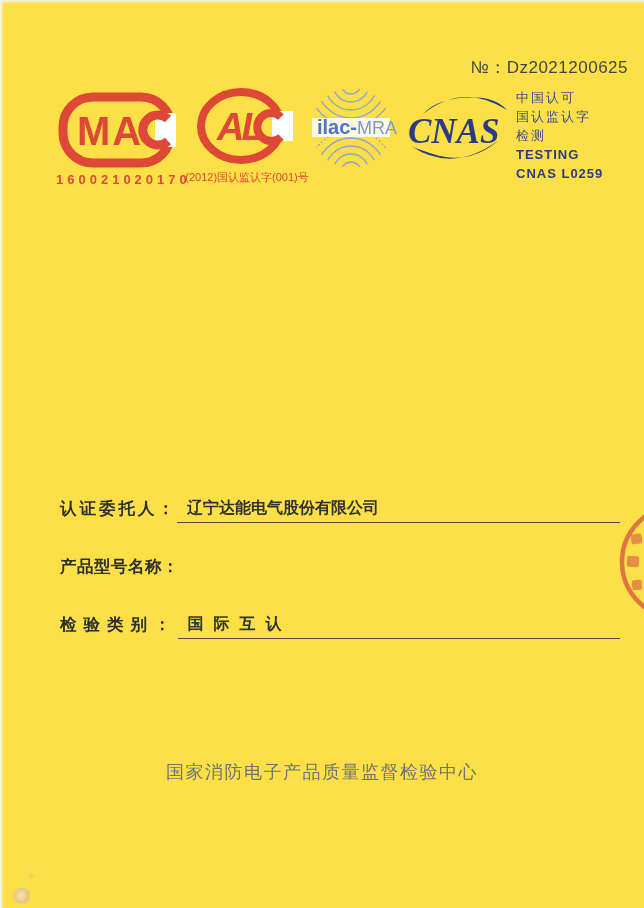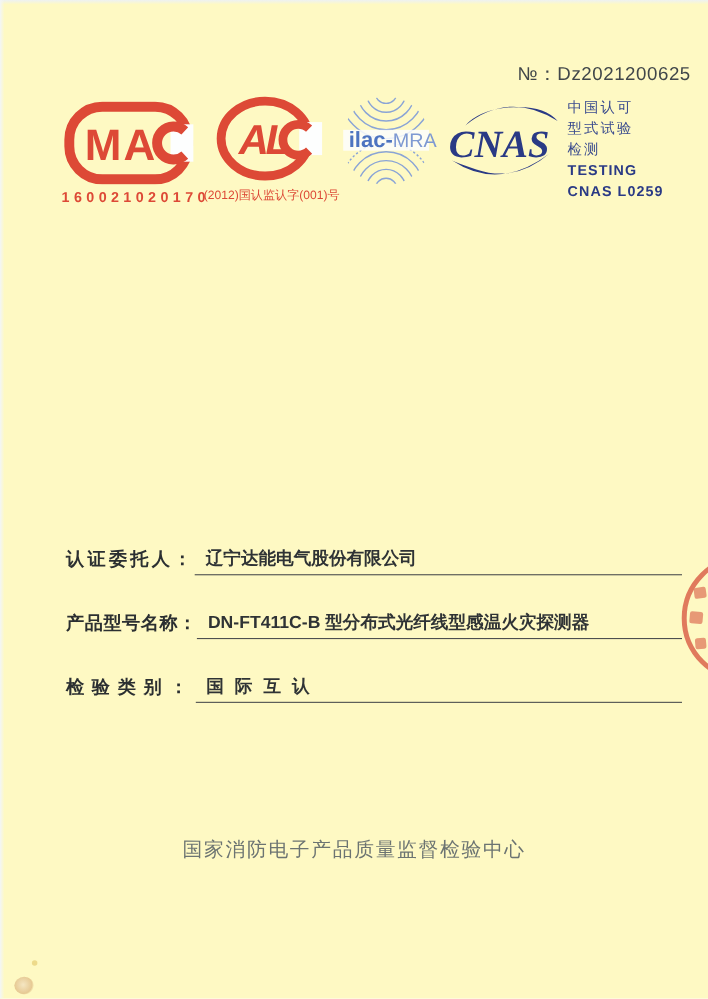--- a/index.html
+++ b/index.html
@@ -1,19 +1,19 @@
 <!DOCTYPE html>
 <html><head>
 <meta charset="utf-8">
 <style>
   * { margin:0; padding:0; box-sizing:border-box; }
   html,body { background:#ffffff; }
   body { font-family:"Liberation Sans", sans-serif; }
   .page {
-    position:relative; width:644px; height:908px; background:#fef9c3;
+    position:relative; width:644px; height:908px; background:#fde047;
     overflow:hidden; margin:0 auto;
   }
   .scan-edge-top { position:absolute; left:0; top:0; width:644px; height:4px;
     background:linear-gradient(#eef2f2, rgba(255,255,255,0)); }
   .scan-edge-left { position:absolute; left:0; top:0; width:4px; height:908px;
     background:linear-gradient(90deg,#f3f6f6, rgba(255,255,255,0)); }
 
   
   .report-no { position:absolute; top:56px; right:16px; font-size:17px;
     color:#41474a; letter-spacing:0.5px; }
@@ -122,36 +122,35 @@
 
     <div class="cnas">
       <svg width="104" height="76" viewBox="0 0 104 76">
         <path d="M 16 24 Q 56 -8 100 20 Q 86 4 52 8 Q 28 11 16 24 Z" fill="#2a3a85"></path>
         <path d="M 4 56 Q 46 84 92 50 Q 62 76 26 64 Q 10 59 4 56 Z" fill="#2a3a85"></path>
         <text x="1" y="53" font-size="35" font-style="italic" font-weight="bold" fill="#2a3a85" font-family="Liberation Serif, serif">CNAS</text>
       </svg>
     </div>
     <div class="cnas-text">
       <div class="cn">中国认可</div>
-      <div class="cn">型式试验</div>
+      <div class="cn">国认监认字</div>
       <div class="cn">检测</div>
       <div class="en">TESTING</div>
       <div class="en">CNAS L0259</div>
     </div>
   </div>
 
 
   <div class="fields">
     <div class="field-row">
       <div class="field-label">认证委托人：</div>
       <div class="field-value">辽宁达能电气股份有限公司</div>
     </div>
     <div class="field-row">
       <div class="field-label">产品型号名称：</div>
-      <div class="field-value">DN-FT411C-B 型分布式光纤线型感温火灾探测器</div>
     </div>
     <div class="field-row">
       <div class="field-label">检验类别：</div>
       <div class="field-value">国际互认</div>
     </div>
   </div>
 
   <div class="footer-org">国家消防电子产品质量监督检验中心</div>
 
   <div class="seal">

